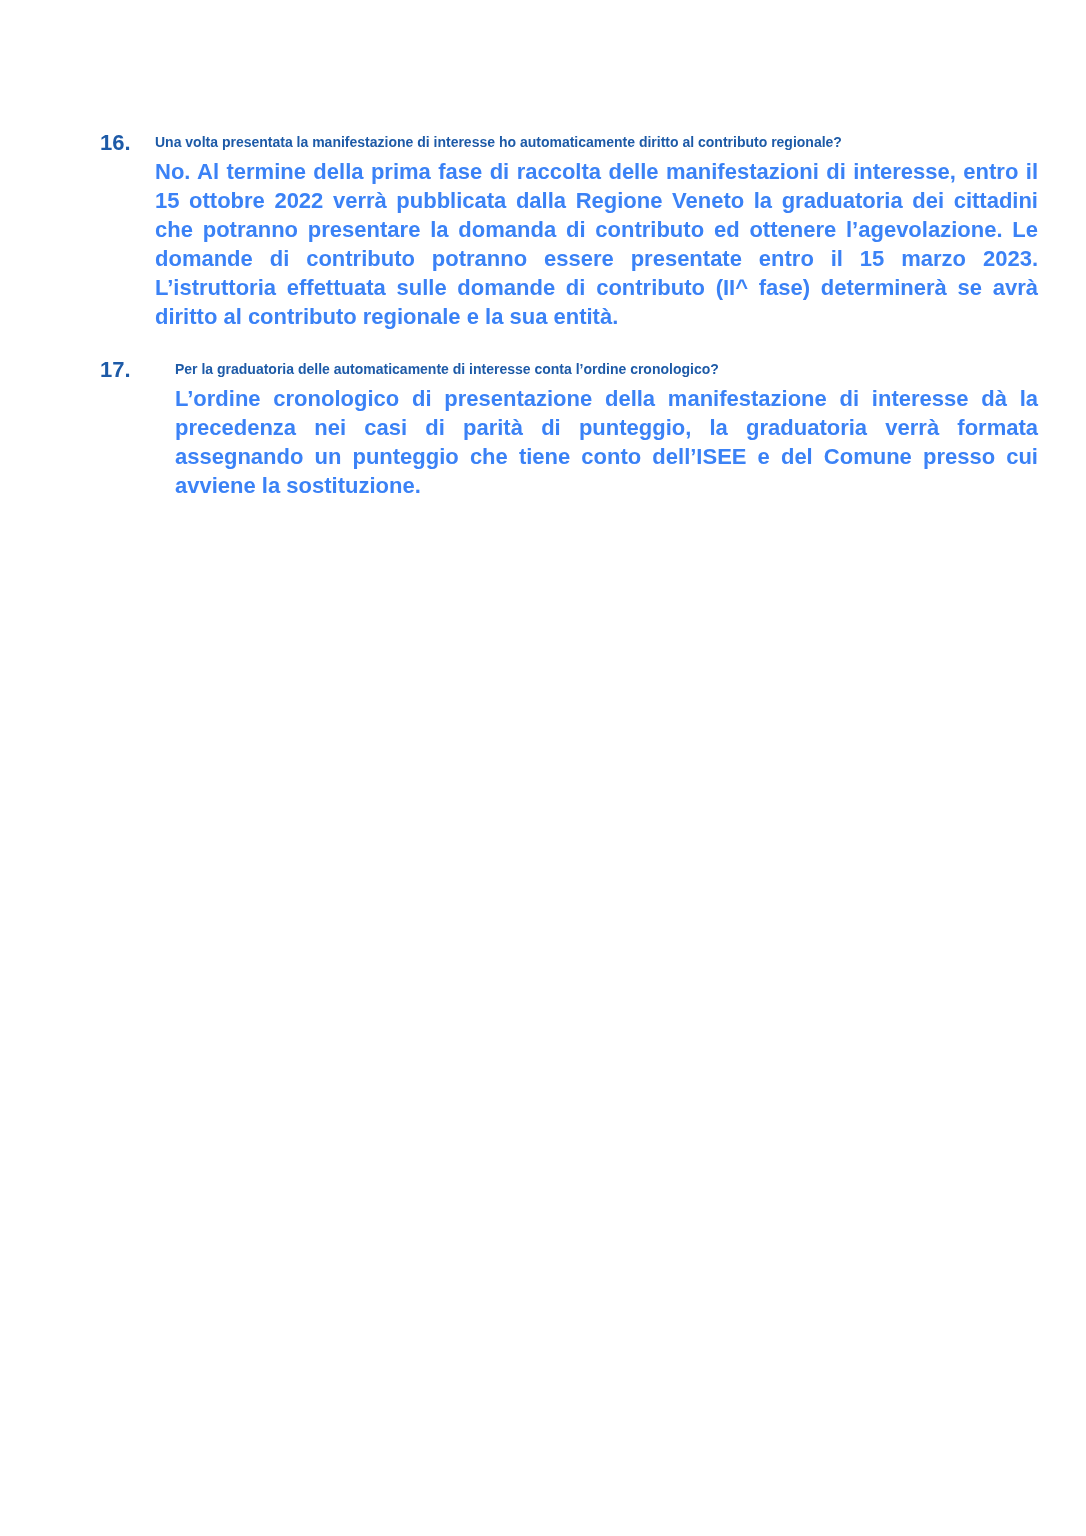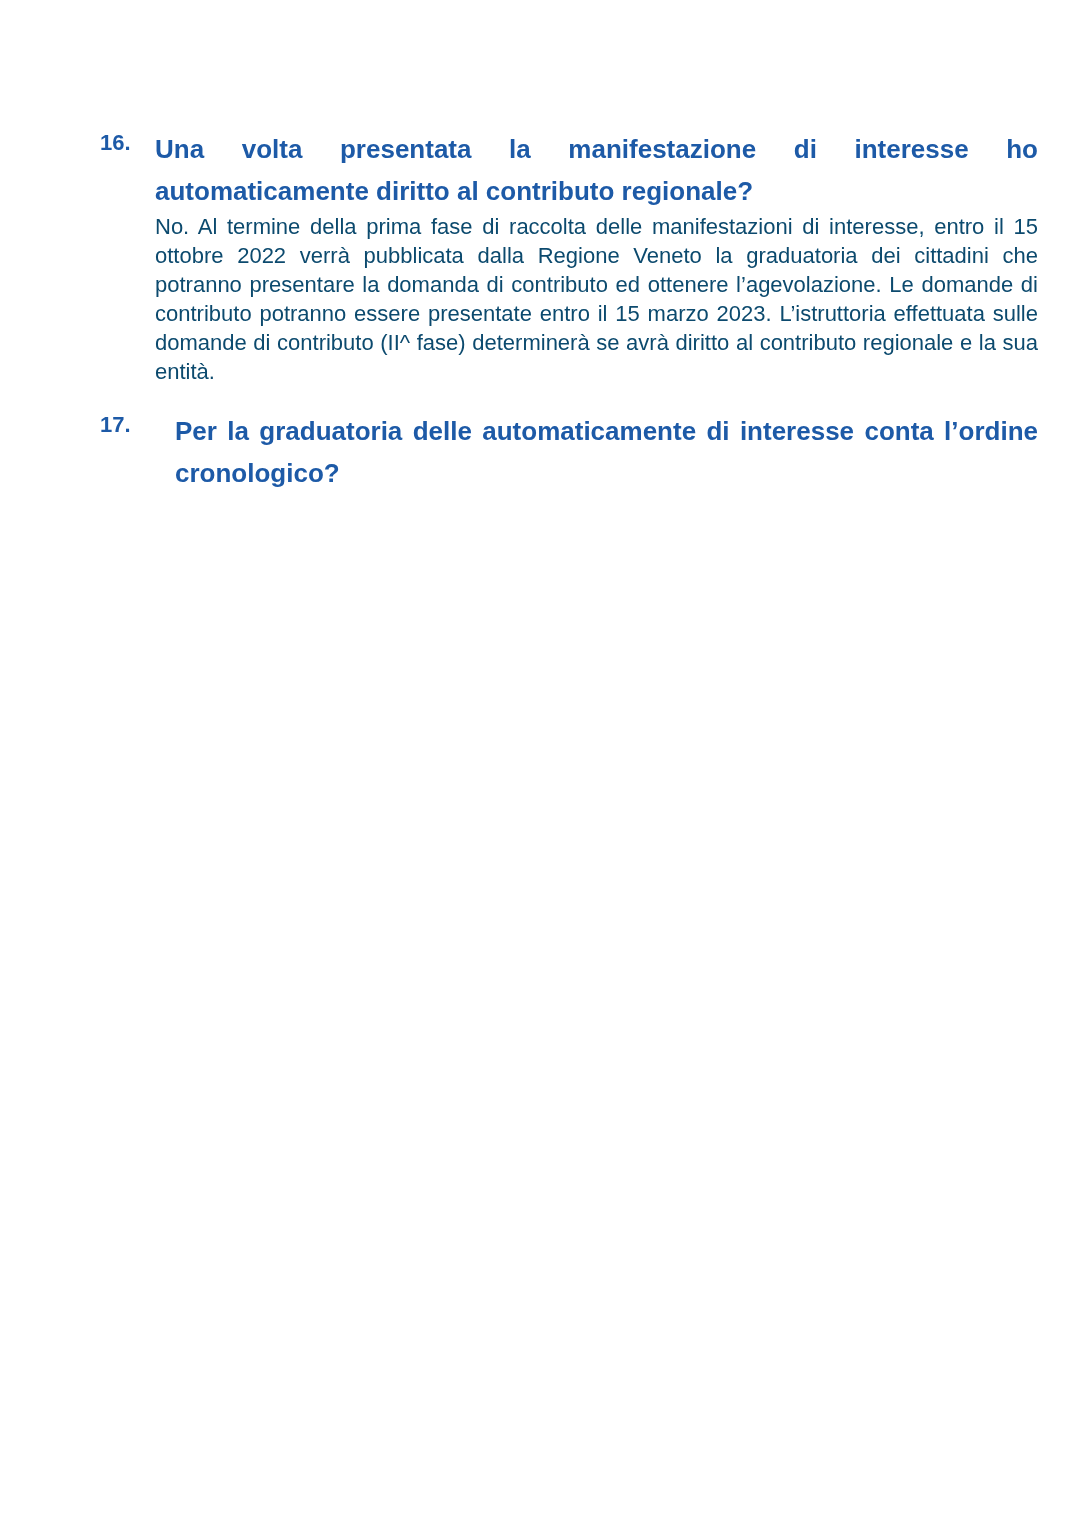--- a/index.html
+++ b/index.html
@@ -36,45 +36,47 @@
     font-weight: bold;
     color: #1d5aa7;
     text-align: left;
   }
   .faq-body {
     flex: 1 1 auto;
     min-width: 0;
   }
   .faq-question {
     margin: 0;
-    font-size: 26px;
-    line-height: 42px;
+    font-size: 14px;
+    line-height: 29px;
     font-weight: bold;
     color: #1d5aa7;
     text-align: justify;
   }
   .faq-answer {
     margin: 0;
-    color: #0c4a6e;
+    color: #3b82f6;
     text-align: justify;
+    font-weight: bold;
   }
 </style>
 </head>
 <body>
 
 <div class="page">
 
   <section class="faq-item">
     <div class="faq-number">16.</div>
     <div class="faq-body">
       <h3 class="faq-question">Una volta presentata la manifestazione di interesse ho automaticamente diritto al contributo regionale?</h3>
       <p class="faq-answer">No. Al termine della prima fase di raccolta delle manifestazioni di interesse, entro il 15 ottobre 2022 verrà pubblicata dalla Regione Veneto la graduatoria dei cittadini che potranno presentare la domanda di contributo ed ottenere l’agevolazione. Le domande di contributo potranno essere presentate entro il 15 marzo 2023. L’istruttoria effettuata sulle domande di contributo (II^ fase) determinerà se avrà diritto al contributo regionale e la sua entità.</p>
     </div>
   </section>
 
   <section class="faq-item">
     <div class="faq-number">17.</div>
     <div class="faq-body">
       <h3 class="faq-question">Per la graduatoria delle automaticamente di interesse conta l’ordine cronologico?</h3>
+      <p class="faq-answer">L’ordine cronologico di presentazione della manifestazione di interesse dà la precedenza nei casi di parità di punteggio, la graduatoria verrà formata assegnando un punteggio che tiene conto dell’ISEE e del Comune presso cui avviene la sostituzione.</p>
     </div>
   </section>
 
 </div>
 
 </body></html>

